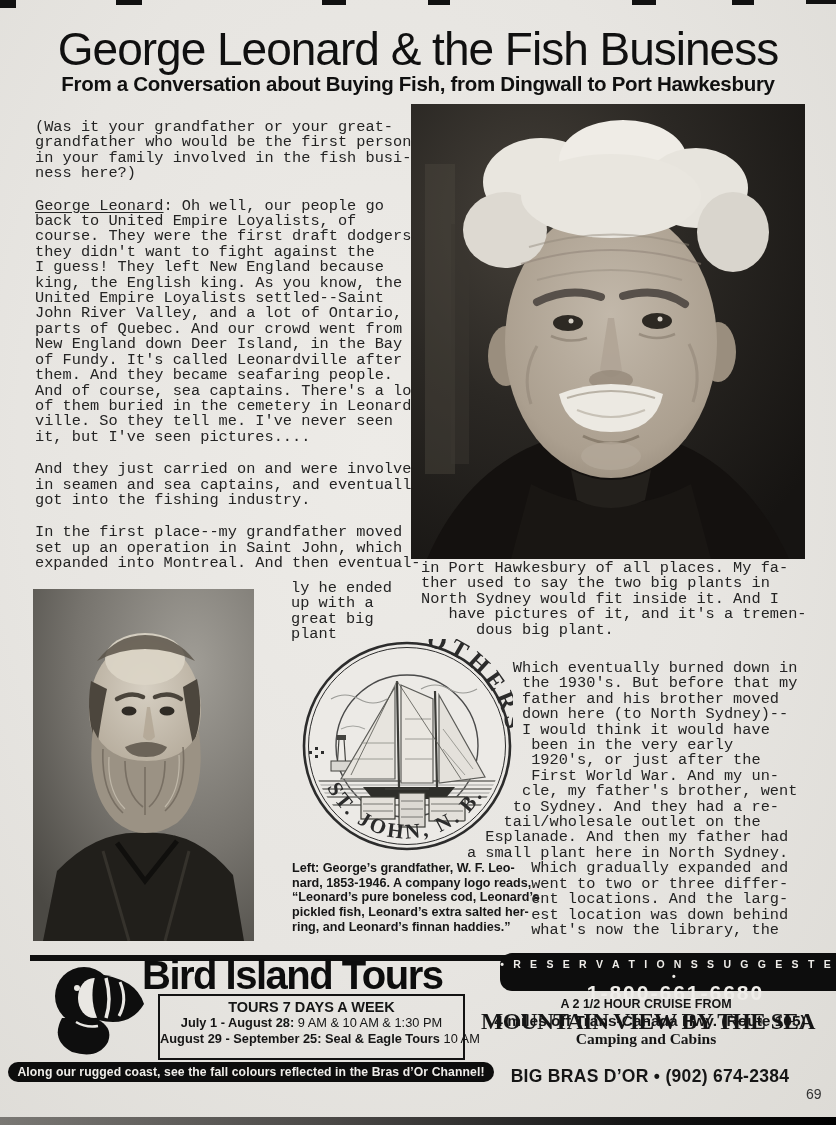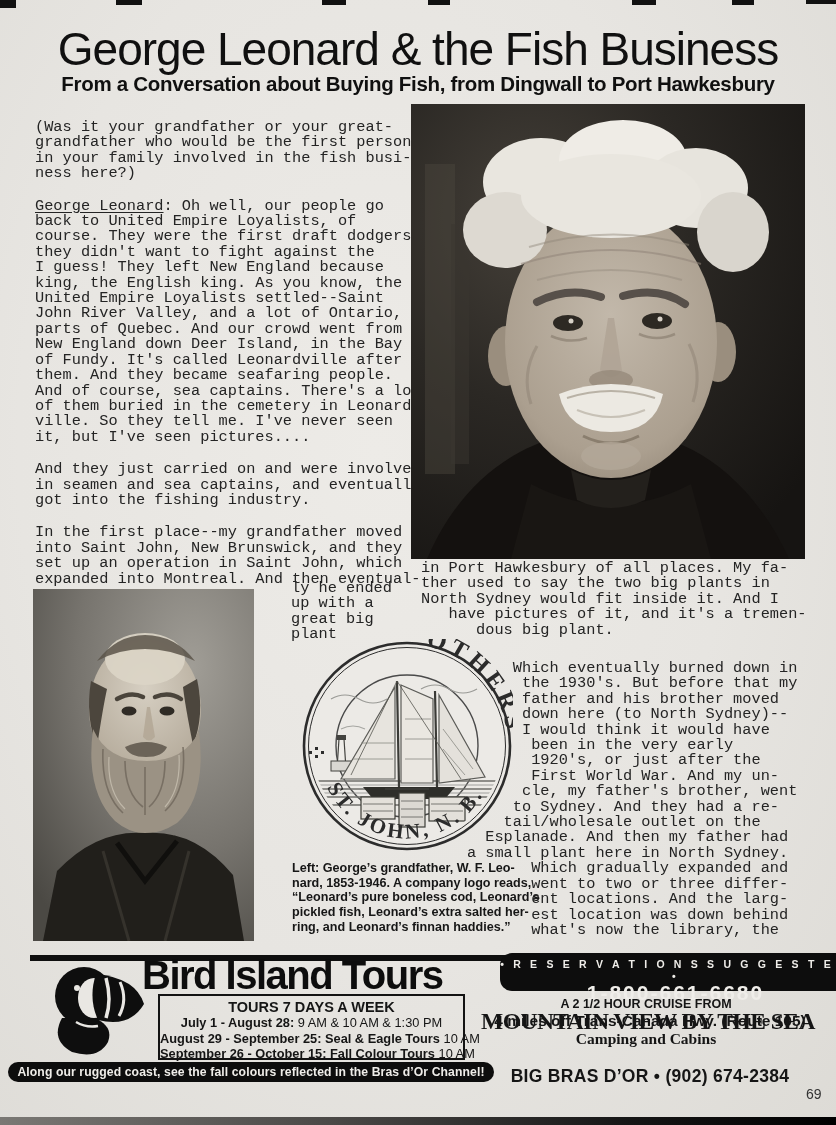--- a/index.html
+++ b/index.html
@@ -77,21 +77,20 @@
           <div class="tline">it, but I've seen pictures....</div>
         </div>
     </div>
     <div class="para">
         <div class="tline">And they just carried on and were involved</div>
         <div class="tline">in seamen and sea captains, and eventually</div>
         <div class="tline">got into the fishing industry.</div>
       </div>
     <div class="para">
         <div class="tline">In the first place--my grandfather moved</div>
-        <div class="tline">into Saint John, New Brunswick, and they</div>
         <div class="tline">set up an operation in Saint John, which</div>
         <div class="tline">expanded into Montreal. And then eventual-</div>
       </div>
   </div>
 
   <div class="abs typewriter" style="left:291px;top:581px;width:130px;">
       <div class="tline">ly he ended</div>
       <div class="tline">up with a</div>
       <div class="tline">great big</div>
       <div class="tline">plant</div>
@@ -296,21 +295,20 @@
       <path d="M30,60 q10,6 22,4" stroke="#e9e7e3" stroke-width="2.5" fill="none"></path>
     </svg>
   </div>
 
   <div class="abs ad-headline" style="left:142px;top:953px;">Bird Island Tours</div>
 
   <div class="abs tours-box" style="left:158px;top:994px;width:303px;height:62px;">
     <div class="tours-title">TOURS 7 DAYS A WEEK</div>
     <div class="tour-row"><span class="b">July 1 - August 28:</span><span> 9 AM &amp; 10 AM &amp; 1:30 PM</span></div>
     <div class="tour-row"><span class="b">August 29 - September 25: Seal &amp; Eagle Tours</span><span> 10 AM</span></div>
-    <div class="tour-row"><span class="b">September 26 - October 15: Fall Colour Tours</span><span> 10 AM</span></div>
   </div>
 
   <div class="abs pill banner" style="left:8px;top:1062px;width:486px;height:20px;">Along our rugged coast, see the fall colours reflected in the Bras d’Or Channel!</div>
 
   <div class="abs pill" style="left:500px;top:953px;width:351px;height:38px;">
     <div class="resv-line">• R E S E R V A T I O N S   S U G G E S T E D •</div>
     <div class="phone-line">1-800-661-6680</div>
   </div>
 
   <div class="abs cruise" style="left:500px;top:997px;width:292px;">A 2 1/2 HOUR CRUISE FROM</div>

